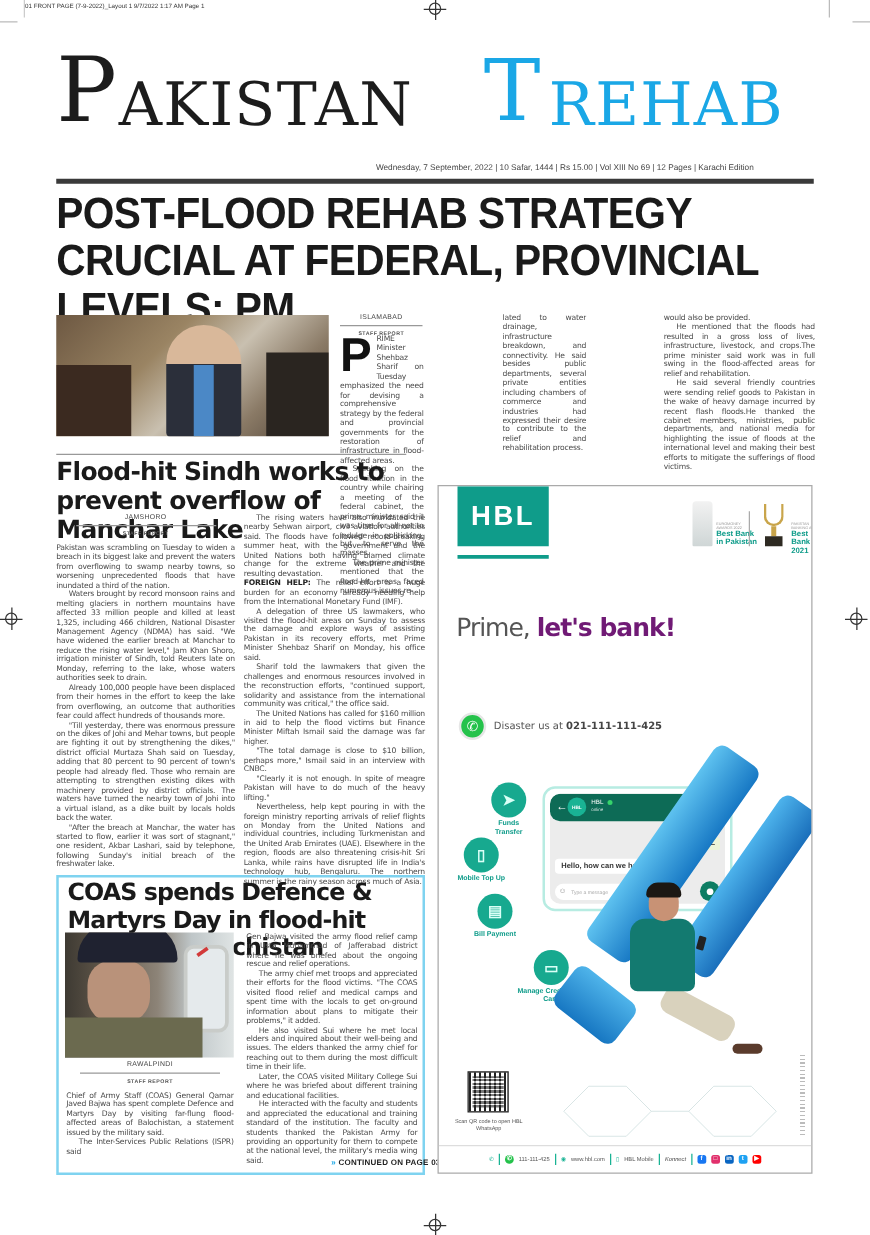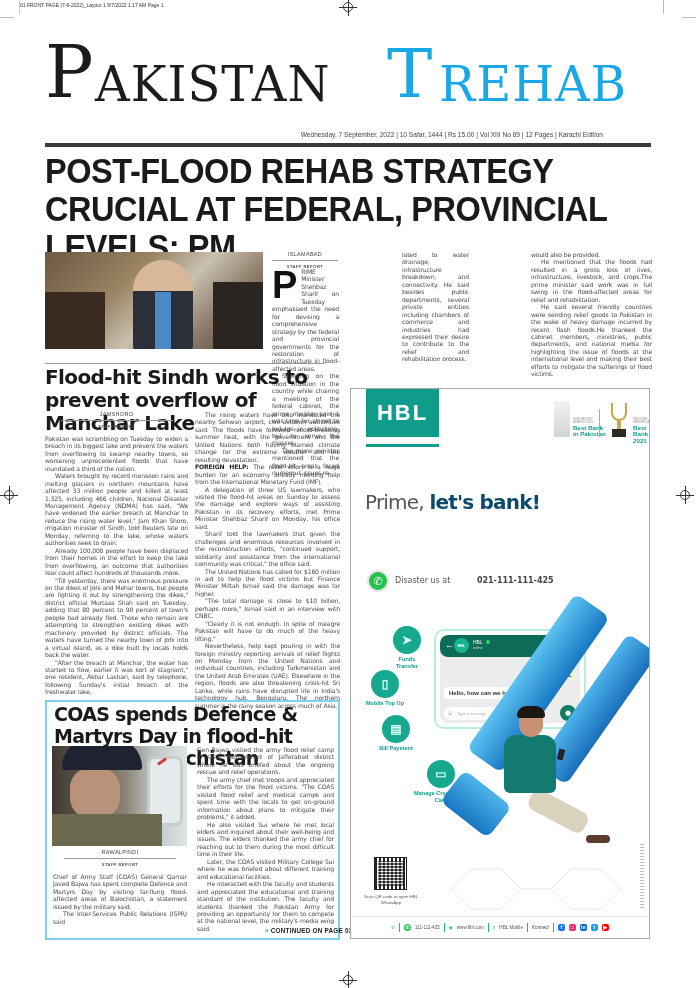--- a/index.html
+++ b/index.html
@@ -63,25 +63,25 @@
   .award .big { font-size:6.2px; font-weight:bold; color:#0f9c8a; line-height:6.4px; display:block; }
   .trophy1 { position:absolute; left:203px; top:12px; width:16px; height:36px; background:linear-gradient(#f2f2f2,#cfd6d6); border-radius:3px 3px 1px 1px; }
   .trophy2 { position:absolute; left:257px; top:14px; width:22px; height:36px; }
   .trophy2 .cup { position:absolute; left:3px; top:0; width:16px; height:18px; border:2px solid #c9a54b; border-top:none; border-radius:0 0 10px 10px; }
   .trophy2 .stem { position:absolute; left:9px; top:18px; width:4px; height:8px; background:#c9a54b; }
   .trophy2 .base { position:absolute; left:4px; top:26px; width:14px; height:8px; background:#2e2a22; }
   .award-sep { position:absolute; left:248px; top:20px; width:1px; height:28px; background:#aaa; }
 
   .ad-hello { position:absolute; left:14px; top:101px; font-family:"DejaVu Sans", sans-serif; font-size:20px; letter-spacing:-0.8px; white-space:nowrap; }
   .ad-hello .a { color:#555; }
-  .ad-hello .b { color:#0c4a6e; font-weight:bold; }
+  .ad-hello .b { color:#701a75; font-weight:bold; }
   .ad-sub { position:absolute; left:14px; top:131px; width:200px; font-family:"DejaVu Sans", sans-serif; font-size:6.4px; line-height:10px; color:#555; }
   .wa-icon { position:absolute; left:16px; top:181px; width:22px; height:22px; border-radius:50%; background:#25c24b; border:2px solid #e6e6e6; display:flex; align-items:center; justify-content:center; color:#fff; font-size:11px; }
   .wa-text { position:absolute; left:44px; top:187px; font-family:"DejaVu Sans", sans-serif; font-size:8px; color:#555; white-space:nowrap; }
-  .wa-text b { color:#444;margin-left:24px; }
+  .wa-text b { color:#444; }
 
   .feat { position:absolute; text-align:center; font-family:"Liberation Sans", sans-serif; font-weight:bold; font-size:5.6px; color:#0f9c8a; line-height:7px; }
   .feat .circ { width:28px; height:28px; border-radius:50%; background:#17a98f; margin:0 auto 2px; display:flex; align-items:center; justify-content:center; color:#d9fff6; font-size:12px; }
 
   .phone { position:absolute; left:83px; top:31px; width:152px; height:100px; border:2px solid #b7ece2; border-radius:10px; background:#fff; padding:4px; }
   .phone-inner { position:relative; width:100%; height:100%; background:#ececec; border-radius:8px; overflow:hidden; }
   .chat-bar { position:absolute; left:0; top:0; width:100%; height:22px; background:#0d6b56; border-radius:8px; color:#fff; font-family:"Liberation Sans", sans-serif; }
   .chat-bar .back { position:absolute; left:5px; top:5px; font-size:9px; }
   .chat-bar .av { position:absolute; left:14px; top:3px; width:15px; height:15px; border-radius:50%; background:#19b394; font-size:3.8px; font-weight:bold; display:flex; align-items:center; justify-content:center; }
   .chat-bar .name { position:absolute; left:33px; top:4px; font-size:5px; }

